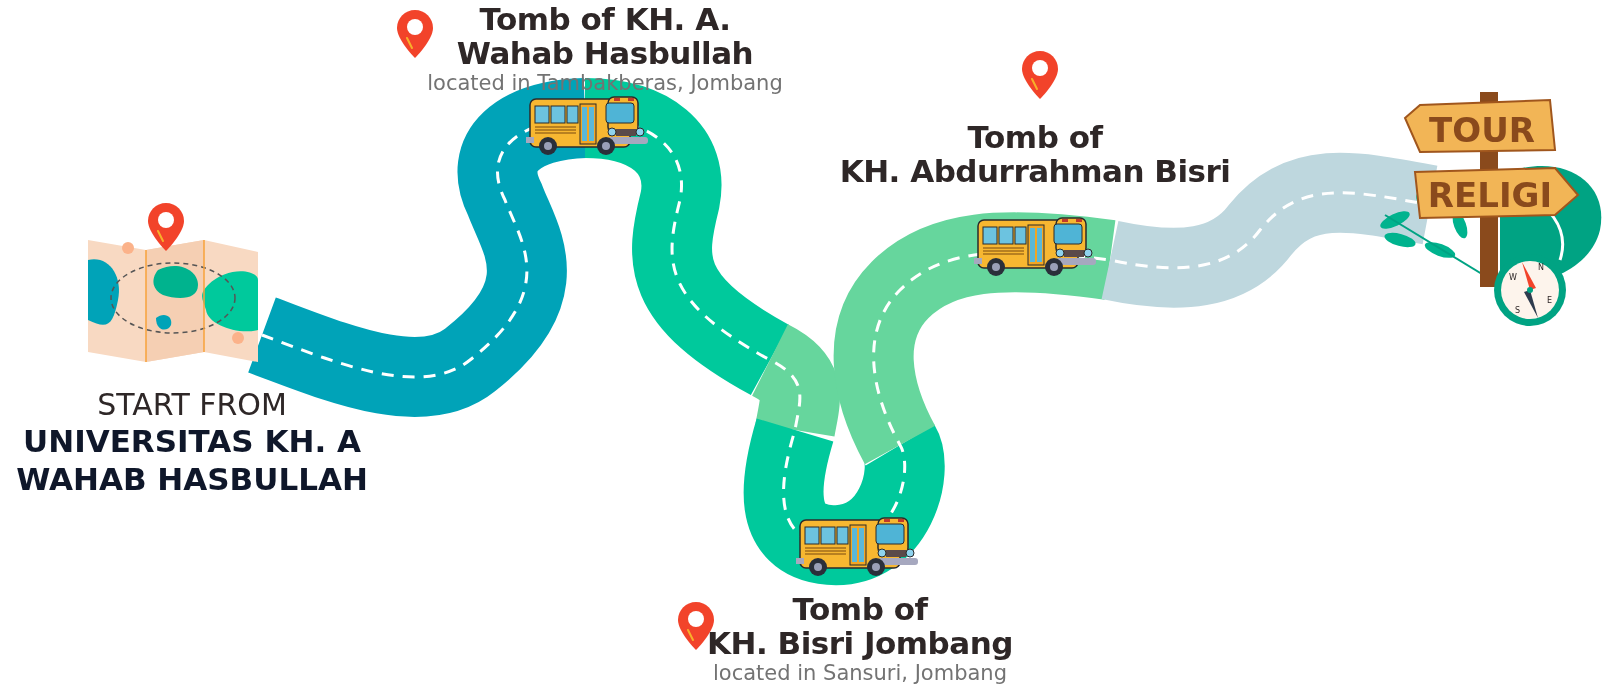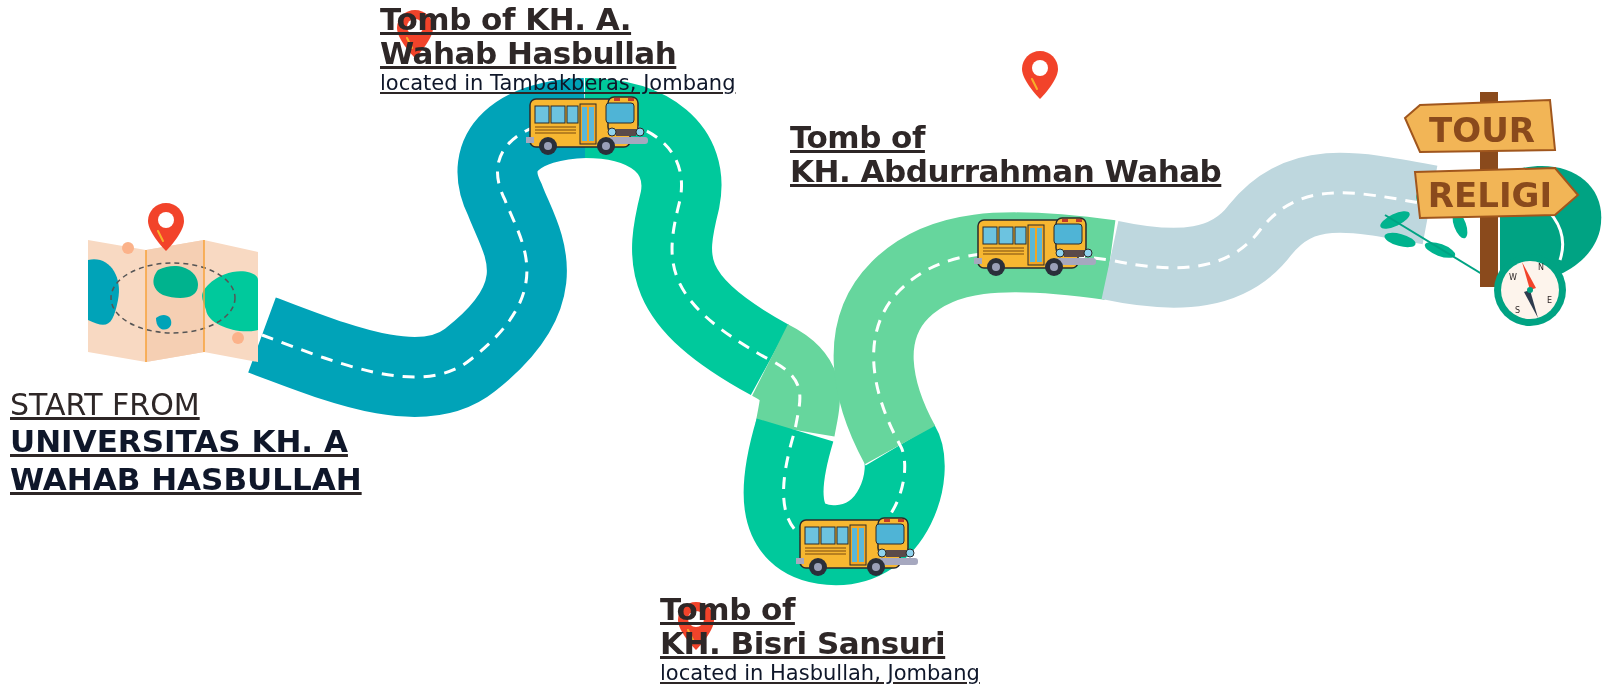--- a/index.html
+++ b/index.html
@@ -1,20 +1,20 @@
 <!DOCTYPE html>
 <html><head>
 <meta charset="utf-8">
 <style>
   html, body { margin: 0; padding: 0; background: #ffffff; }
   body { width: 1611px; height: 690px; position: relative; overflow: hidden; font-family: "DejaVu Sans", sans-serif; color: #2d2626; }
   #canvas { position: absolute; left: 0; top: 0; width: 1611px; height: 690px; }
-  .label { position: absolute; text-align: left; text-decoration: underline; }
+  .label { position: absolute; text-align: center; }
   .title { font-weight: bold; font-size: 31px; line-height: 34px; letter-spacing: -0.5px; color: #2e2727; }
-  .sub { font-size: 21px; line-height: 26px; color: #0f172a; }
+  .sub { font-size: 21px; line-height: 26px; color: #737373; }
   .start-pre { font-size: 30px; line-height: 34px; color: #2e2727; font-weight: normal; }
   .start-main { font-size: 31px; line-height: 38px; font-weight: bold; color: #0f172a; }
   .sign-text { font-family: "DejaVu Sans", sans-serif; font-weight: bold; fill: #8a4a1c; }
 </style>
 </head>
 <body>
 
 <svg id="canvas" width="1611" height="690" viewBox="0 0 1611 690" xmlns="http://www.w3.org/2000/svg">
   <defs>
     <g id="bus">
@@ -122,34 +122,34 @@
     <polygon points="1530,290 1522,262 1536,288" fill="#f2432a"></polygon>
     <polygon points="1530,290 1538,318 1524,292" fill="#2e3b4e"></polygon>
     <circle cx="1530" cy="290" r="3" fill="#00a383"></circle>
     <text x="1538" y="270" font-size="8" fill="#2e2727">N</text>
     <text x="1547" y="303" font-size="8" fill="#2e2727">E</text>
     <text x="1515" y="313" font-size="8" fill="#2e2727">S</text>
     <text x="1509" y="280" font-size="8" fill="#2e2727">W</text>
   </g>
 </svg>
 
-<div class="label" style="left:10px; top:388px; width:352px;">
+<div class="label" style="left:16px; top:388px; width:352px;">
   <div class="start-pre">START FROM</div>
   <div class="start-main">UNIVERSITAS KH. A</div>
   <div class="start-main">WAHAB HASBULLAH</div>
 </div>
 
 <div class="label" style="left:380px; top:2px; width:450px;">
   <div class="title">Tomb of KH. A.</div>
   <div class="title">Wahab Hasbullah</div>
   <div class="sub">located in Tambakberas, Jombang</div>
 </div>
 
 <div class="label" style="left:660px; top:592px; width:400px;">
   <div class="title">Tomb of</div>
-  <div class="title">KH. Bisri Sansuri</div>
-  <div class="sub">located in Hasbullah, Jombang</div>
+  <div class="title">KH. Bisri Jombang</div>
+  <div class="sub">located in Sansuri, Jombang</div>
 </div>
 
 <div class="label" style="left:790px; top:120px; width:490px;">
   <div class="title">Tomb of</div>
-  <div class="title">KH. Abdurrahman Wahab</div>
+  <div class="title">KH. Abdurrahman Bisri</div>
 </div>
 
 </body></html>

